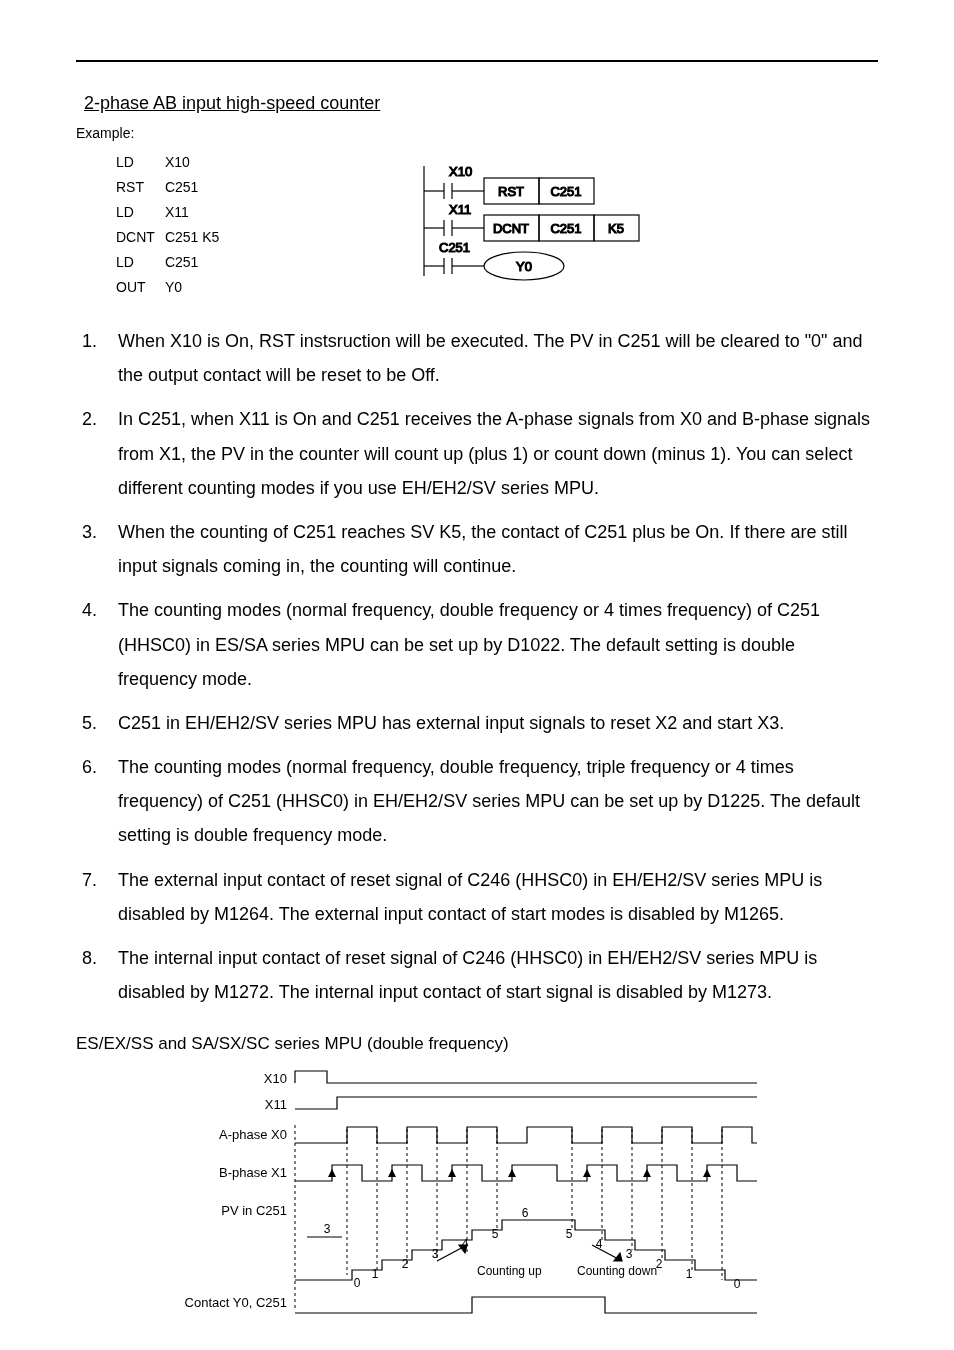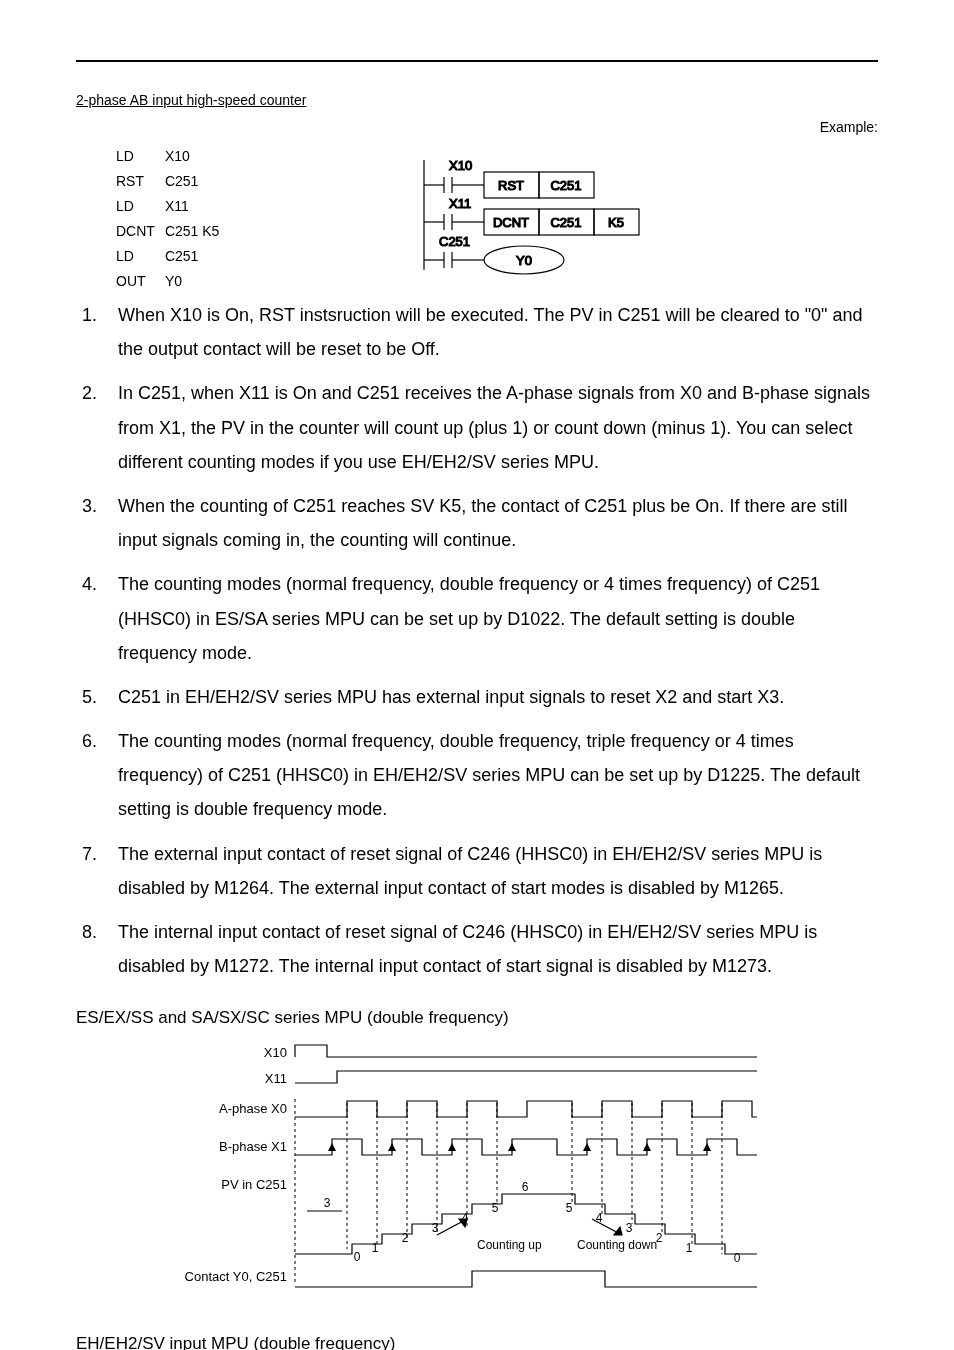--- a/index.html
+++ b/index.html
@@ -6,23 +6,23 @@
   body {
     font-family: Arial, "Helvetica Neue", sans-serif;
     font-size: 14px;
     line-height: 1.5;
     color: #000;
     background: #fff;
     width: 954px;
     padding: 60px 76px 40px 76px;
   }
   .top-rule { border-top: 2px solid #000; margin-bottom: 28px; }
-  .section-title { text-decoration: underline; font-size: 14px; margin-bottom: 6px; }
-  .example-label { font-size: 14px; margin-bottom: 6px; text-align: right; }
-  .code-ladder-row { display: flex; gap: 40px; margin-bottom: 4px; }
+  .section-title { text-decoration: underline; font-size: 18px; margin-bottom: 6px; margin-left: 8px; }
+  .example-label { font-size: 14px; margin-bottom: 6px; }
+  .code-ladder-row { display: flex; gap: 40px; margin-bottom: 24px; }
   .code-col { padding-left: 40px; }
   .code-col table { border-collapse: collapse; }
   .code-col td { padding: 2px 10px 2px 0; font-size: 14px; vertical-align: top; }
   .ladder-col { flex: 1; display:flex; justify-content:center; padding-top:6px; }
   .ladder-svg { }
   ol.main-list { list-style: decimal; padding-left: 26px; }
   ol.main-list > li { padding-left: 16px; margin-bottom: 10px; font-size: 18px; line-height: 1.9; }
   .subhead { font-size: 17px; margin-top: 22px; margin-bottom: 8px; }
   .timing-wrap { display: flex; justify-content: center; margin-bottom: 18px; }
   .footer-rule { border-top: 2px solid #888; margin-top: 70px; }

